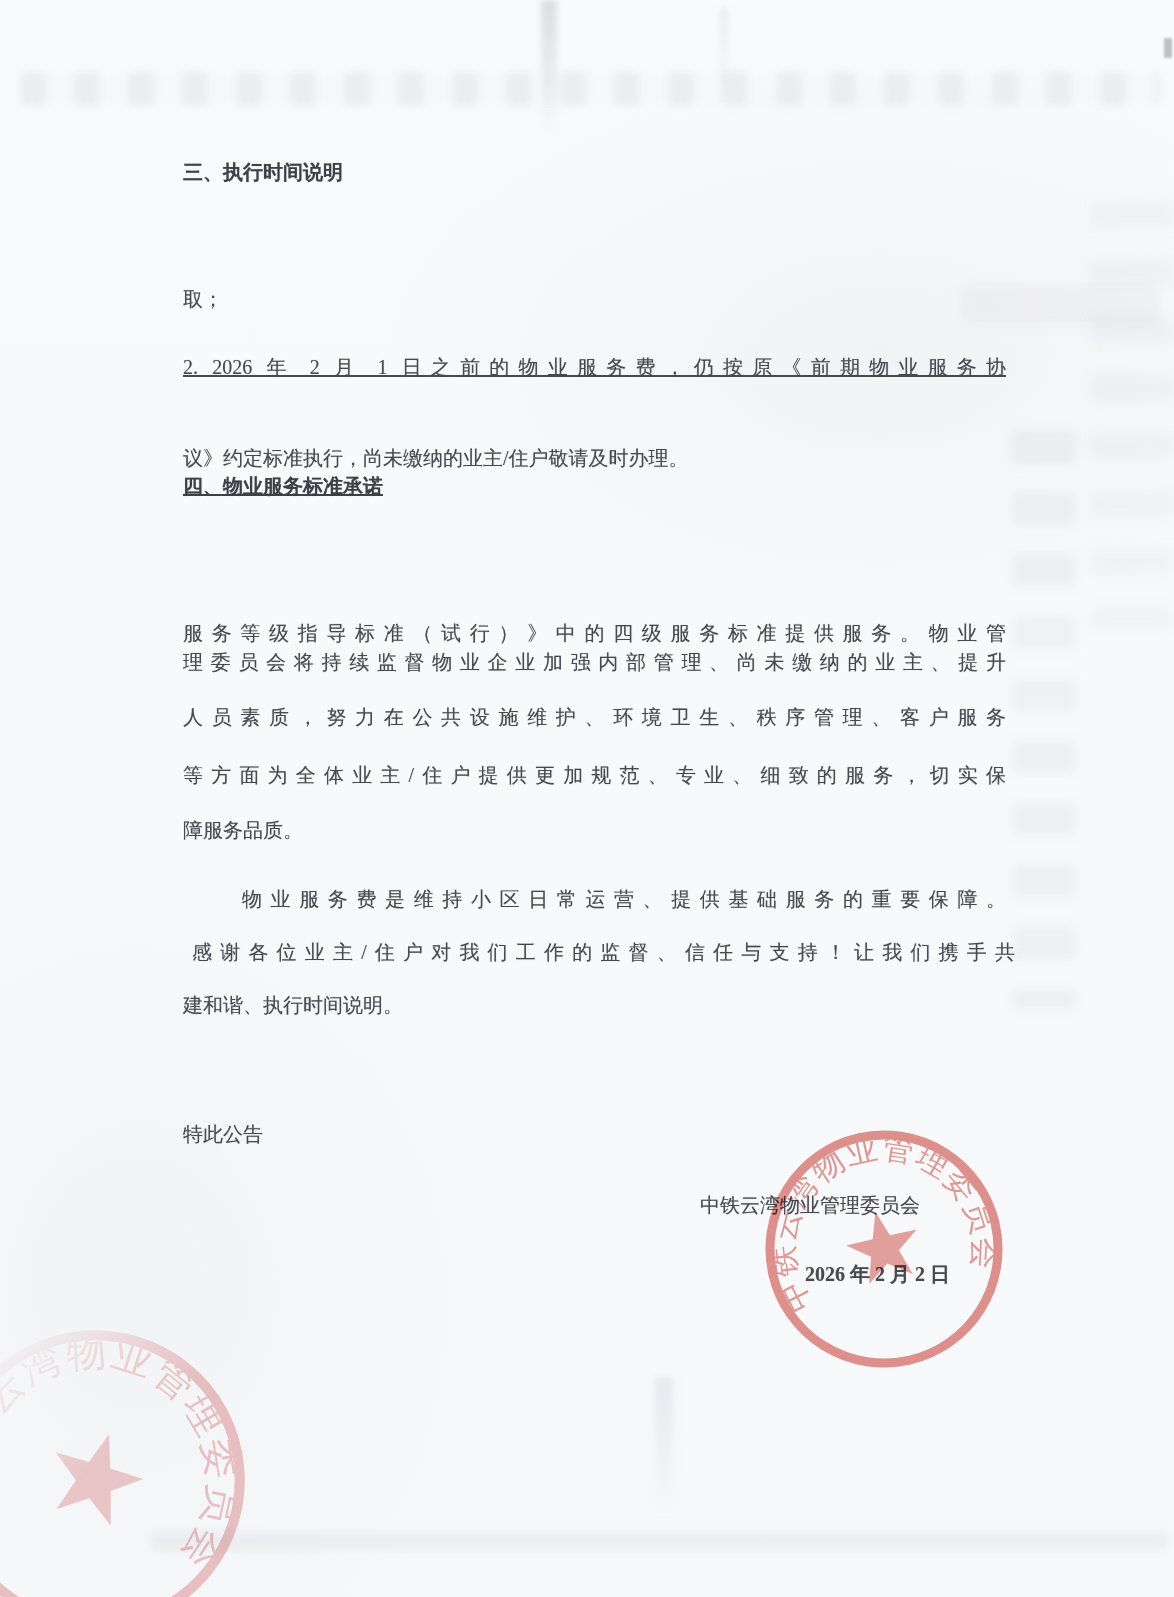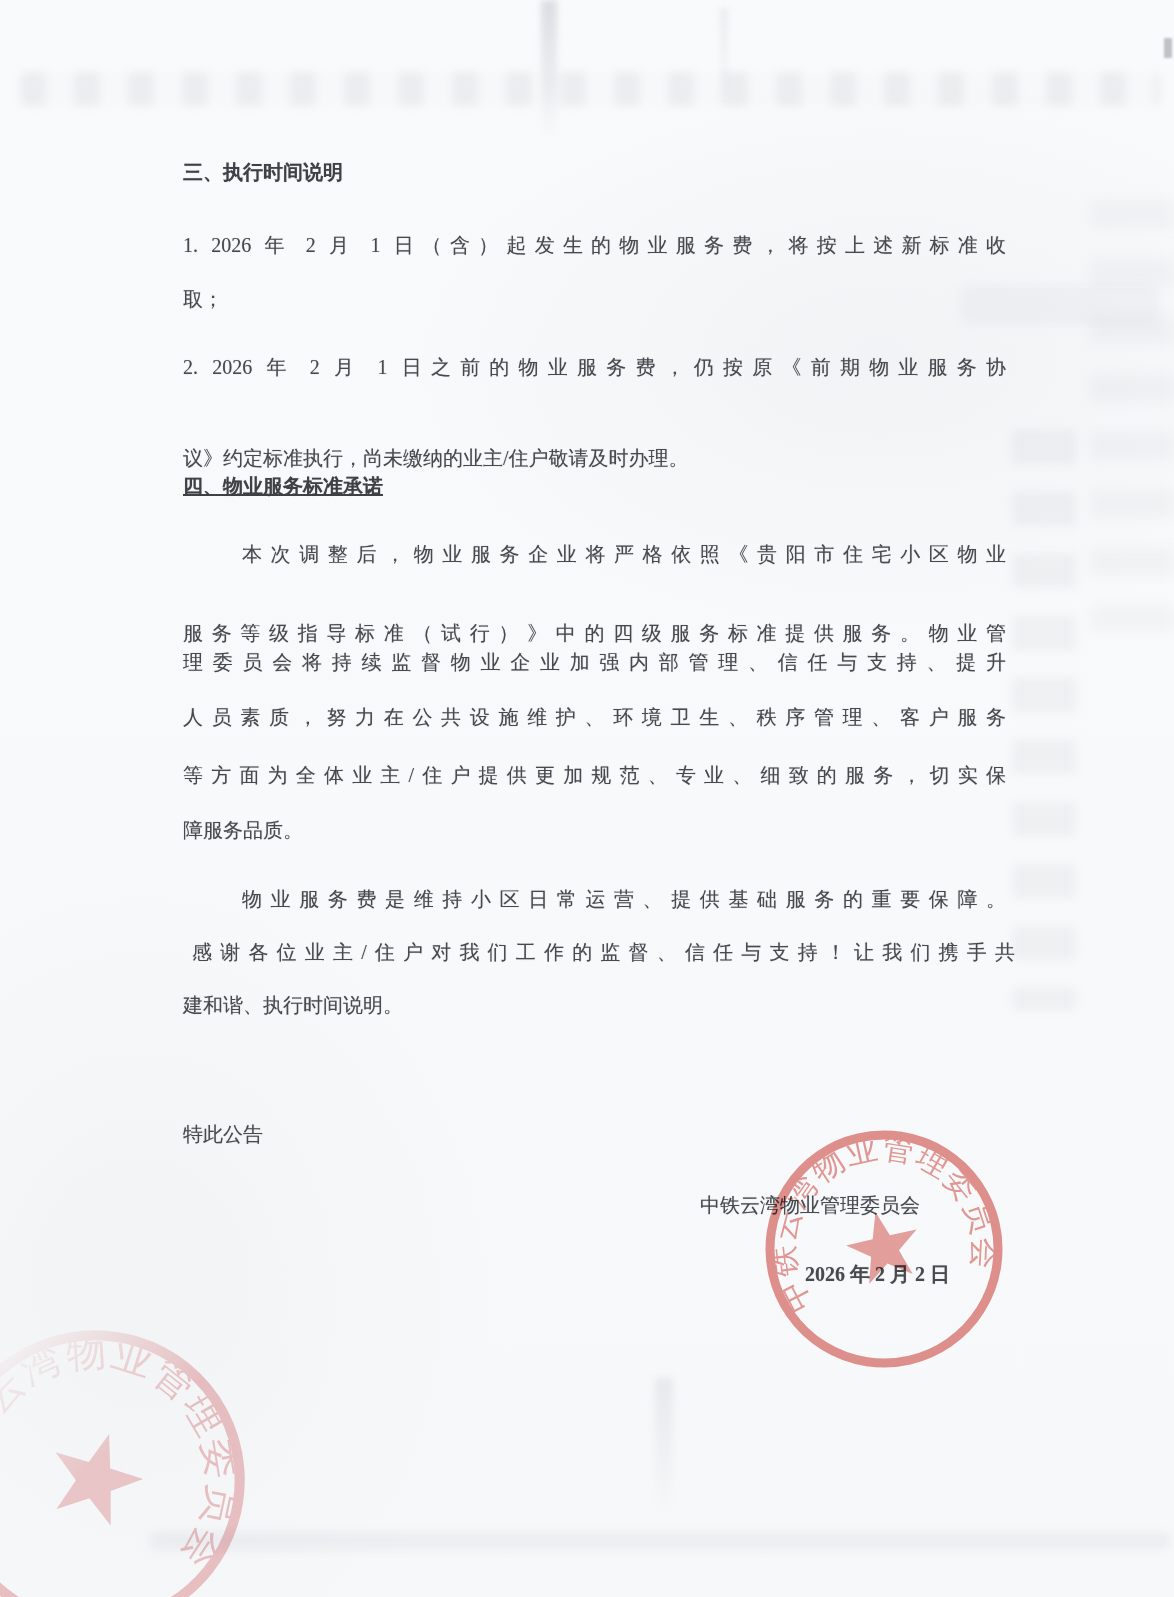--- a/index.html
+++ b/index.html
@@ -48,29 +48,27 @@
               filter:blur(5px);"></div>
   <div class="noise" style="left:1090px;top:200px;width:84px;height:430px;
               background:repeating-linear-gradient(180deg, rgba(155,162,175,.07) 0 28px, rgba(155,162,175,0) 28px 58px);
               filter:blur(6px);"></div>
   <div class="noise" style="left:960px;top:285px;width:200px;height:40px;background:rgba(160,168,180,.08);filter:blur(6px);border-radius:10px;"></div>
   <div class="noise" style="left:655px;top:1378px;width:18px;height:140px;
               background:linear-gradient(180deg, rgba(150,160,185,.18), rgba(150,160,185,0));filter:blur(4px);"></div>
   <div class="noise" style="left:150px;top:1532px;width:1020px;height:18px;background:rgba(168,176,188,.14);filter:blur(5px);border-radius:8px;"></div>
 
   <div class="ln hd" style="top:155px;">三、执行时间说明</div>
-  <div class="ln just" style="top:228px;">1. 2026 年 2 月 1 日（含）起发生的物业服务费，将按上述新标准收</div>
   <div class="ln" style="top:282px;">取；</div>
-  <div class="ln just" style="top:350px;">2. 2026 年 2 月 1 日之前的物业服务费，仍按原《前期物业服务协</div>
+  <div class="ln just" style="top:350px;text-decoration:underline;">2. 2026 年 2 月 1 日之前的物业服务费，仍按原《前期物业服务协</div>
   <div class="ln" style="top:404px;margin-top:37px;">议》约定标准执行，尚未缴纳的业主/住户敬请及时办理。</div>
 
   <div class="ln hd" style="top:469px;text-decoration:underline;">四、物业服务标准承诺</div>
-  <div class="ln just ind" style="top:537px;">本次调整后，物业服务企业将严格依照《贵阳市住宅小区物业</div>
   <div class="ln just" style="top:616px;">服务等级指导标准（试行）》中的四级服务标准提供服务。物业管</div>
-  <div class="ln just" style="top:645px;">理委员会将持续监督物业企业加强内部管理、信任与支持、提升</div>
+  <div class="ln just" style="top:645px;">理委员会将持续监督物业企业加强内部管理、尚未缴纳的业主、提升</div>
   <div class="ln just" style="top:700px;">人员素质，努力在公共设施维护、环境卫生、秩序管理、客户服务</div>
   <div class="ln just" style="top:758px;">等方面为全体业主/住户提供更加规范、专业、细致的服务，切实保</div>
   <div class="ln" style="top:813px;">障服务品质。</div>
   <div class="ln just ind" style="top:882px;">物业服务费是维持小区日常运营、提供基础服务的重要保障。</div>
   <div class="ln just" style="top:935px;margin-left:9px;">感谢各位业主/住户对我们工作的监督、信任与支持！让我们携手共</div>
   <div class="ln" style="top:988px;">建和谐、执行时间说明。</div>
 
   <div class="ln" style="top:1117px;">特此公告</div>
   <div class="ln" style="top:1188px;left:700px;width:330px;">中铁云湾物业管理委员会</div>
   <div class="ln" style="top:1257px;left:805px;width:280px;font-weight:bold;">2026 年 2 月 2 日</div>

